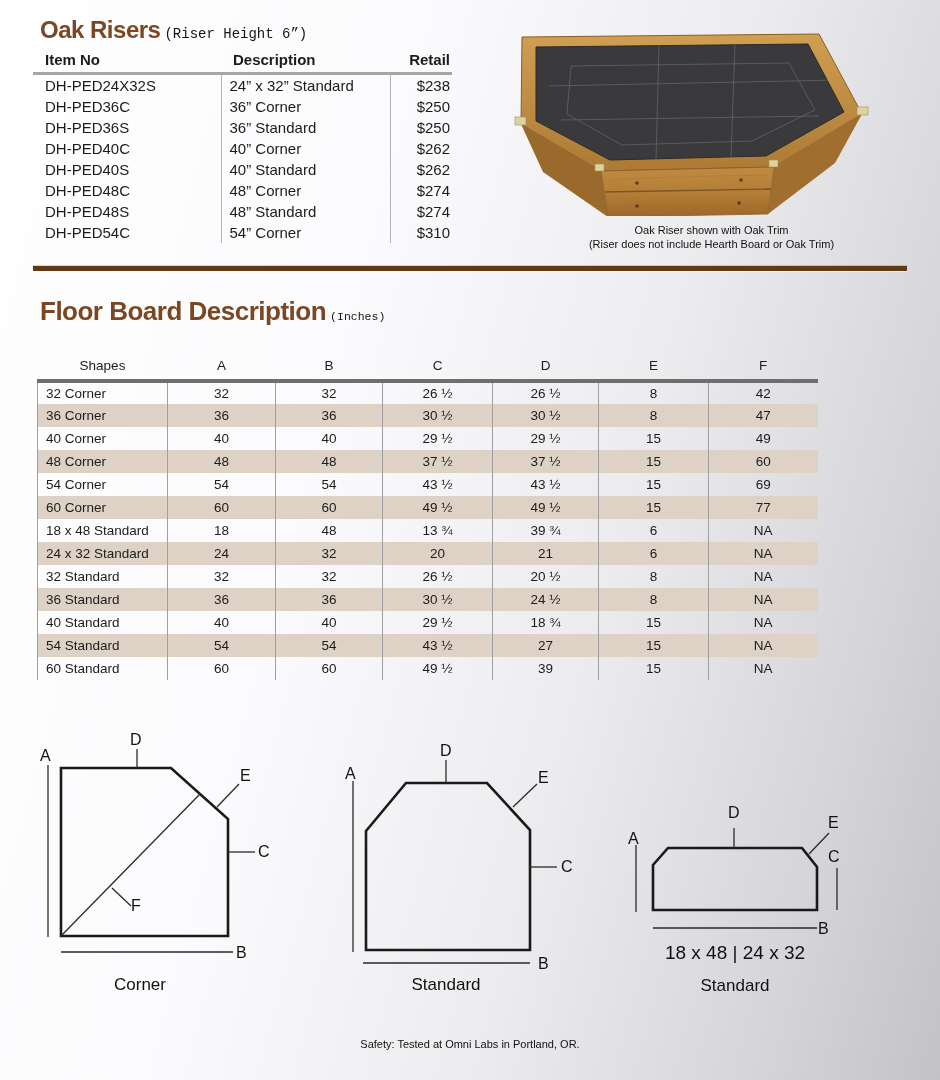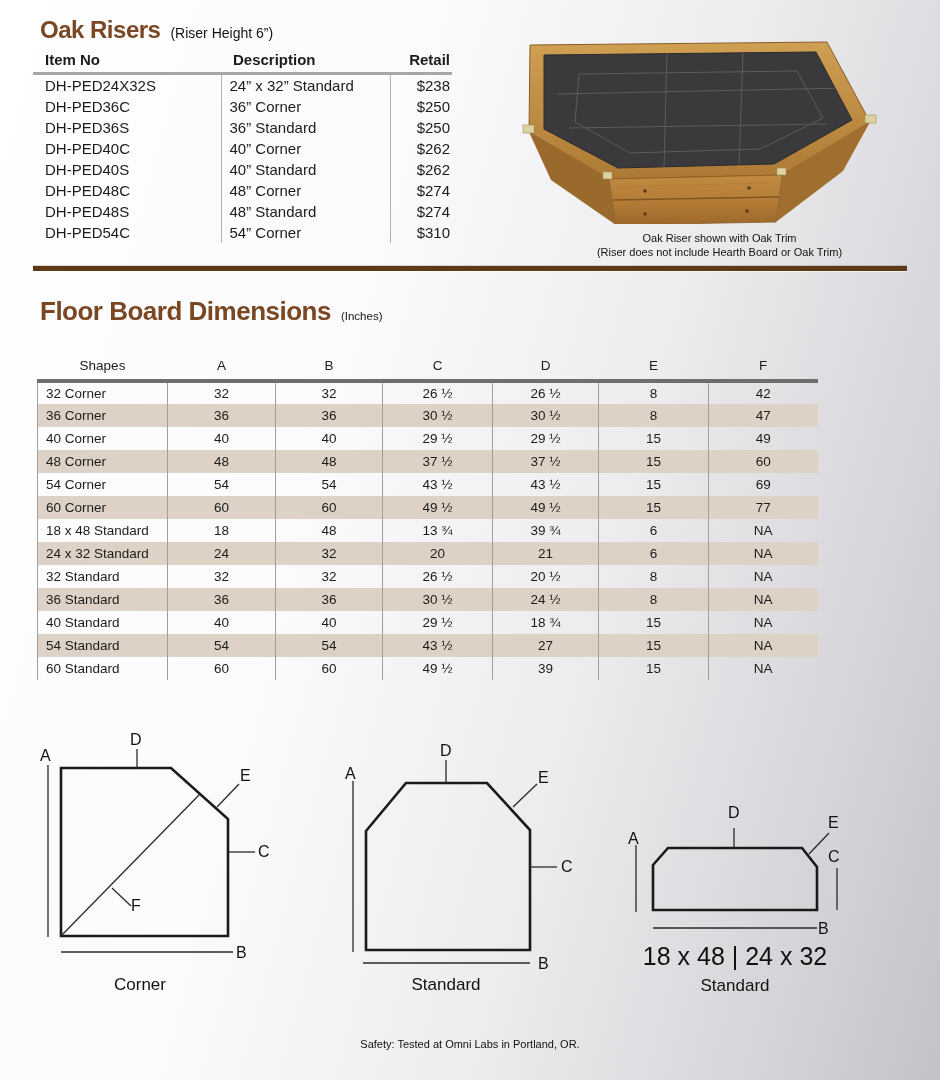--- a/index.html
+++ b/index.html
@@ -8,41 +8,41 @@
     position: relative;
     width: 940px; height: 1080px;
     background: linear-gradient(105deg, #ffffff 0%, #fbfafc 35%, #ecebee 62%, #d5d4d8 85%, #c3c2c7 100%);
     font-family: "Liberation Sans", sans-serif;
     color: #1c1c1c;
     overflow: hidden;
   }
   
   .title-row { position: absolute; white-space: nowrap; }
   .title-row h1 { display: inline; font-size: 24px; font-weight: bold; color: #7a4722; letter-spacing: -0.5px; }
-  .title-sub { font-size: 14px; color: #151515; margin-left: 10px; }
+  .title-sub { font-size: 14px; color: #151515; margin-left: 4px; font-family: Liberation Mono, monospace; }
   .title-sub.small { font-size: 11.5px; }
   #oak-title { left: 40px; top: 16px; }
   #floor-title { left: 40px; top: 296px; }
 
   
   .oak-table {
     position: absolute; left: 33px; top: 50px; width: 419px;
     border-collapse: collapse; font-size: 15px; table-layout: fixed;
   }
   .oak-table th {
     font-weight: bold; text-align: left; font-size: 15px;
     padding: 1px 0 4px 12px; border-bottom: 3px solid #a6a6a6;
   }
   .oak-table th:nth-child(3) { text-align: right; padding: 1px 2px 4px 0; }
   .oak-table td { height: 21px; line-height: 21px; padding: 0 0 0 12px; }
   .oak-table td:nth-child(2) { border-left: 1px solid #b3b3b3; padding-left: 8px; }
   .oak-table td:nth-child(3) { border-left: 1px solid #b3b3b3; text-align: right; padding: 0 2px 0 0; }
 
   
-  .riser-figure { position: absolute; left: 505px; top: 16px; width: 405px; margin: 12px; }
+  .riser-figure { position: absolute; left: 505px; top: 16px; width: 405px; margin: 4px; }
   .riser-caption { margin-top: 3px; text-align: center; font-size: 11px; line-height: 14px; color: #111; }
 
   
   .brown-divider {
     position: absolute; left: 33px; top: 266px; width: 874px; height: 5px;
     background: #5e3a17; box-shadow: 0 1px 0 rgba(255,255,255,0.55), 0 -1px 0 rgba(0,0,0,0.15);
   }
 
   
   .notes { position: absolute; left: 525px; top: 303px; font-size: 11.5px; line-height: 16px; color: #111; }
@@ -62,21 +62,21 @@
   .dims-table tbody tr:nth-child(even) { background: #ddd2c5; }
 
   
   .diagram { position: absolute; }
   #diagram-corner   { left: 30px;  top: 723px; width: 265px; height: 300px; }
   #diagram-standard { left: 340px; top: 723px; width: 245px; height: 300px; }
   #diagram-flat     { left: 625px; top: 790px; width: 235px; height: 230px; }
   .diagram svg { position: absolute; left: 0; top: 0; }
   .dim-label { position: absolute; font-size: 16px; color: #111; }
   .diagram-caption { position: absolute; text-align: center; font-size: 17px; color: #111; }
-  .flat-sizes { position: absolute; text-align: center; font-size: 25px; color: #111; }
+  .flat-sizes { position: absolute; text-align: center; font-size: 19px; color: #111; }
 
   
   .footer { position: absolute; left: 0; right: 0; top: 1024px; text-align: center; font-size: 11px; line-height: 16px; color: #111; margin-top: 12px; }
 </style>
 </head>
 <body>
 
 <div class="page">
 
   <div class="title-row" id="oak-title">
@@ -187,21 +187,21 @@
     </svg>
     <figcaption class="riser-caption">
       <div>Oak Riser shown with Oak Trim</div>
       <div>(Riser does not include Hearth Board or Oak Trim)</div>
     </figcaption>
   </figure>
 
   <div class="brown-divider"></div>
 
   <div class="title-row" id="floor-title">
-    <h1 style="font-size:26px">Floor Board Dimensions</h1><span class="title-sub small">(Inches)</span>
+    <h1 style="font-size:26px">Floor Board Description</h1><span class="title-sub small">(Inches)</span>
   </div>
 
 
   <table class="dims-table">
     <colgroup>
       <col style="width:130px">
         <col style="width:108px">
         <col style="width:107px">
         <col style="width:110px">
       <col style="width:106px">

